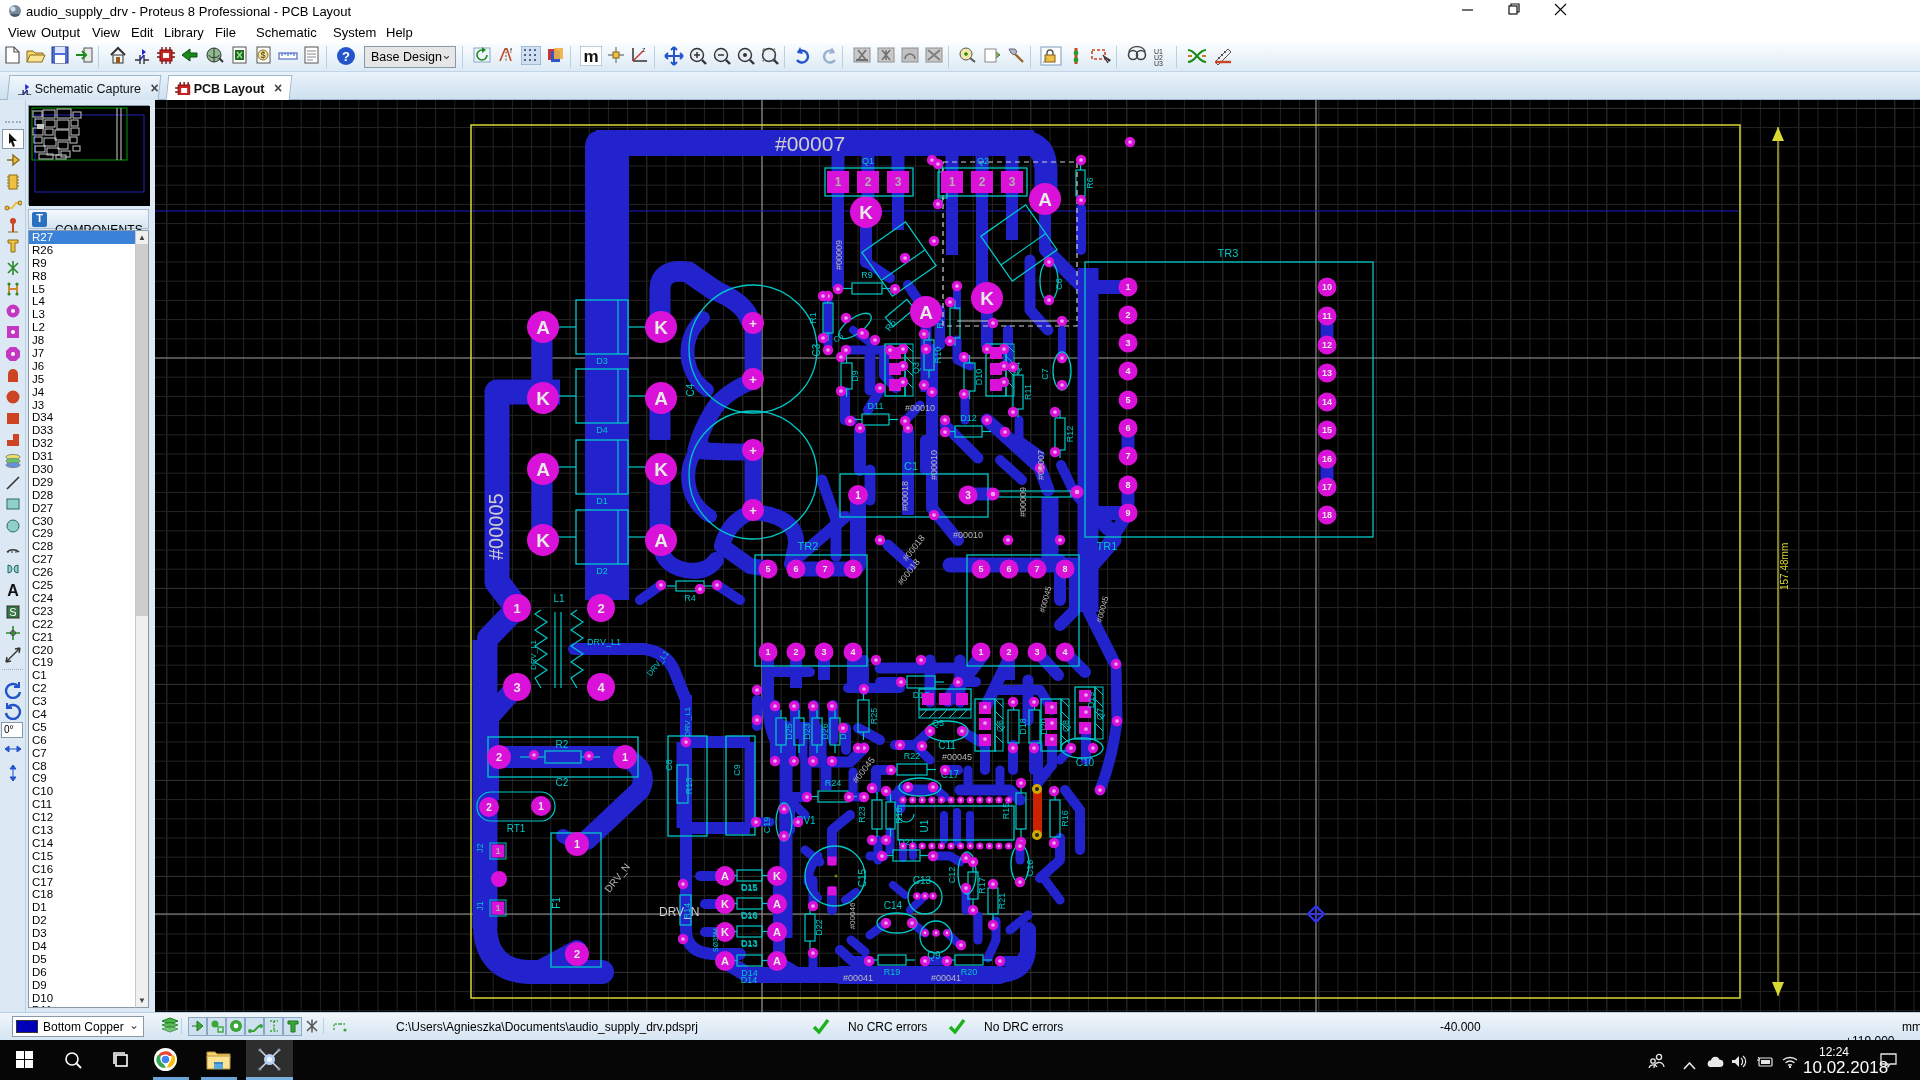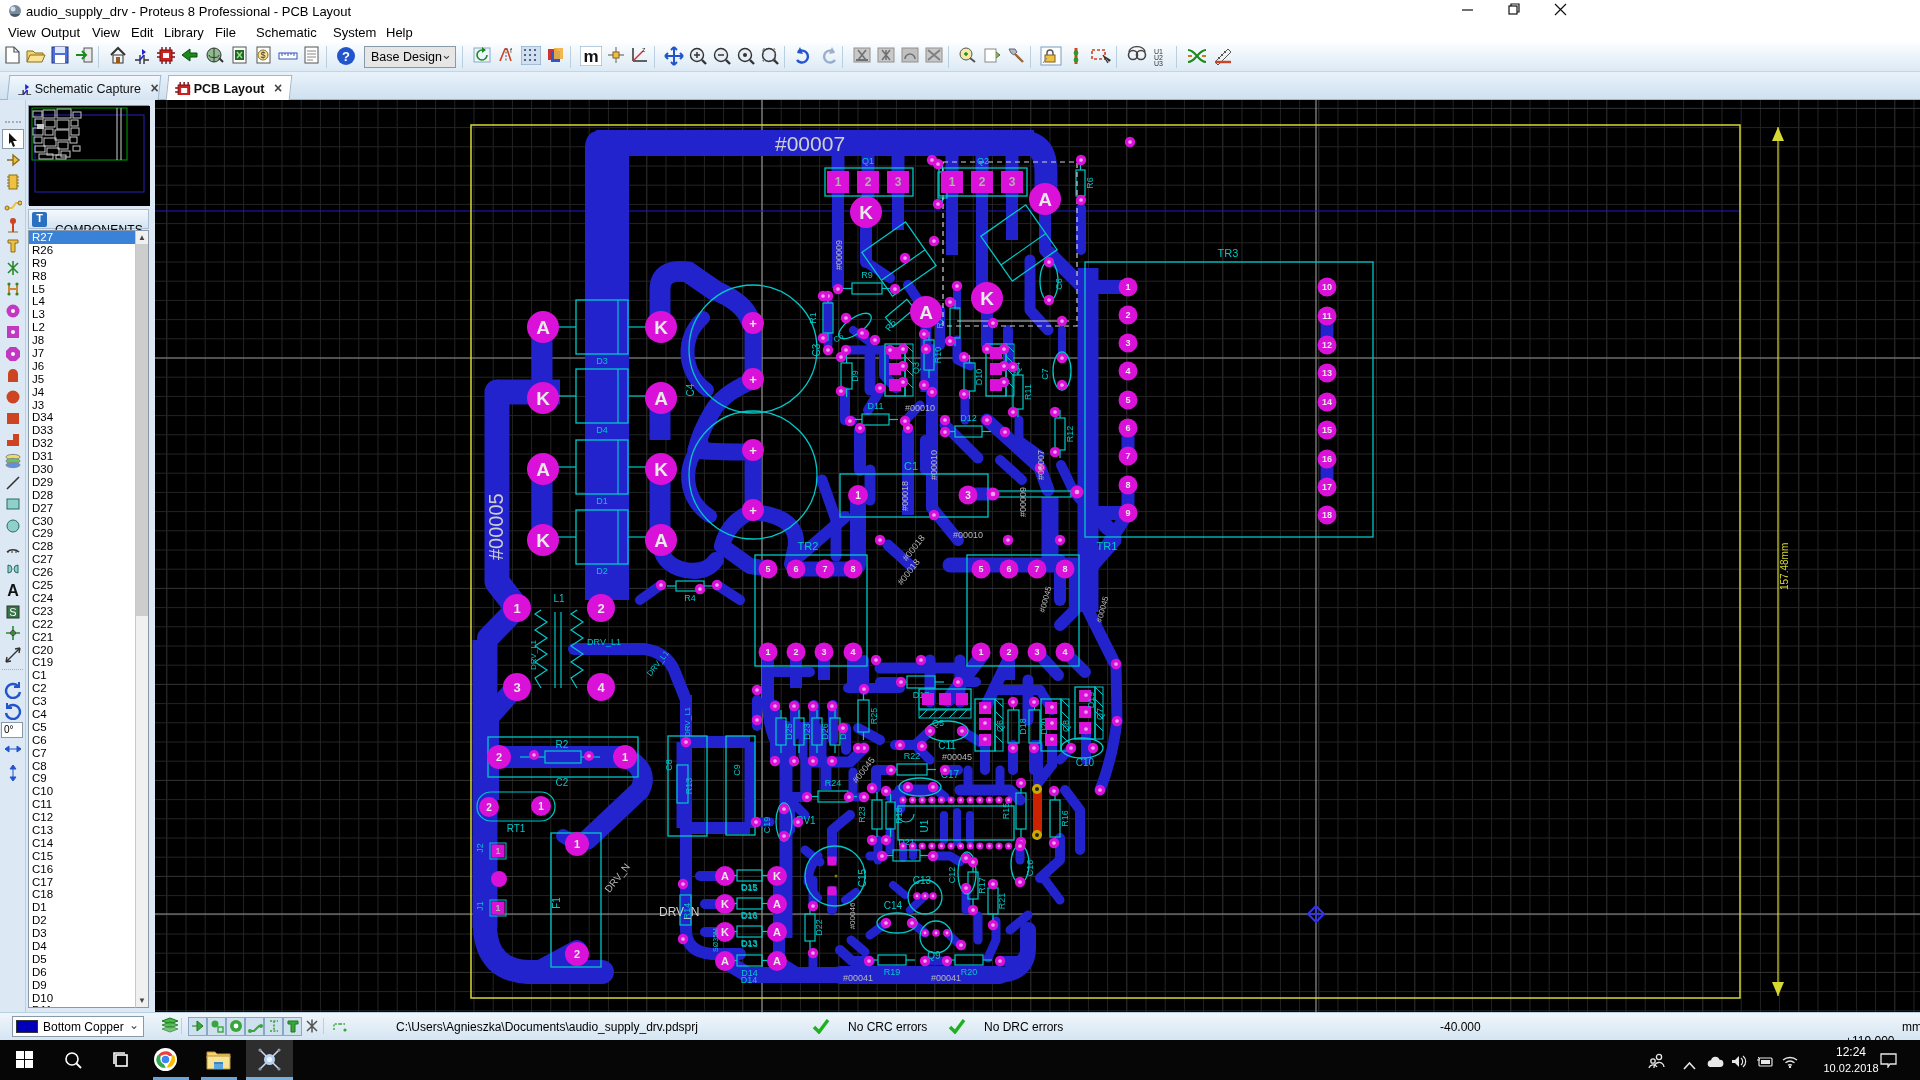--- a/index.html
+++ b/index.html
@@ -1793,16 +1793,16 @@
         <path d="M2,1 l2,2 M1,4 h3" stroke="#e8e8e8"></path>
       </svg></span>
  <span class="tbi" style="left:1782px;top:14px"><svg width="16" height="12">
         <g fill="none" stroke="#e8e8e8" stroke-width="1.3">
           <path d="M1,4 a11,11 0 0 1 14,0"></path>
           <path d="M3.5,6.7 a7.5,7.5 0 0 1 9,0"></path>
           <path d="M6,9.3 a4,4 0 0 1 4,0"></path>
         </g>
         <circle cx="8" cy="11" r="1.2" fill="#e8e8e8"></circle>
       </svg></span>
- <span class="clock" style="right:38px"><span style="font-size:12px">12:24</span><br><span style="font-size:11px">10.02.2018</span></span>
+ <span class="clock" style="right:55px"><span style="font-size:12px">12:24</span><br><span style="font-size:17px">10.02.2018</span></span>
  <span class="tbi" style="left:1880px;top:13px"><svg width="17" height="15">
         <path d="M1,1 h15 v10 h-6 l-2,3 v-3 H1 Z" fill="none" stroke="#e8e8e8" stroke-width="1.3"></path>
       </svg></span>
 </div>
 </body></html>

